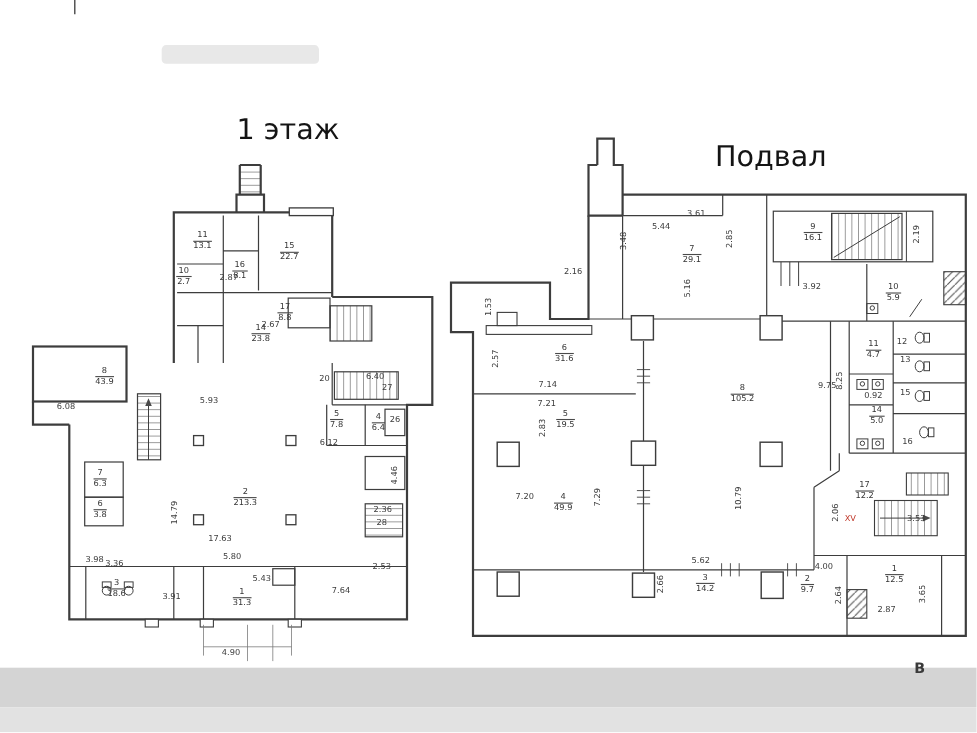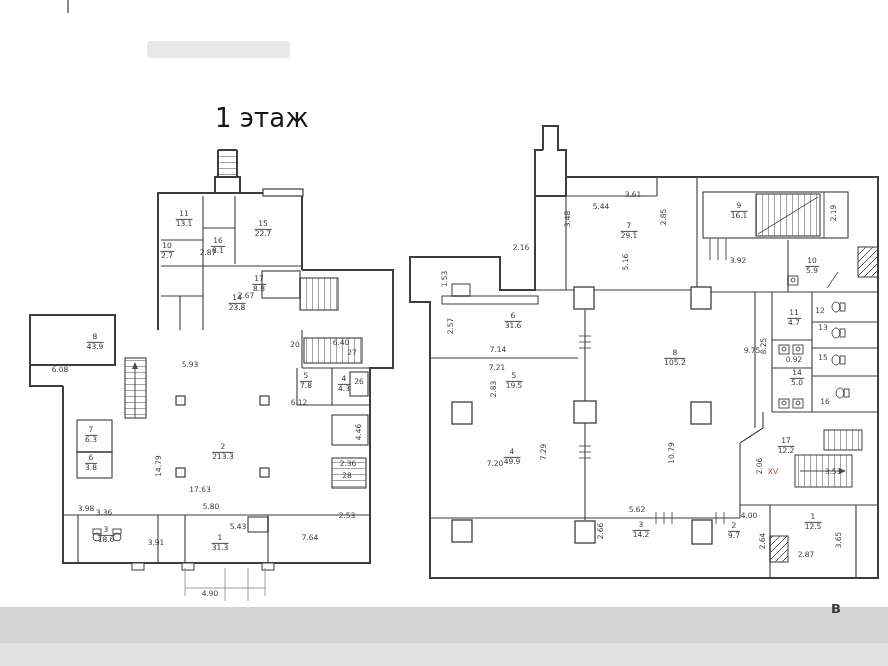--- a/index.html
+++ b/index.html
@@ -163,20 +163,21 @@
         <ellipse cx="836" cy="360" rx="4" ry="5"></ellipse>
           <rect x="840" y="356" width="5" height="8"></rect>
         <ellipse cx="840" cy="393" rx="4" ry="5"></ellipse>
           <rect x="844" y="389" width="5" height="8"></rect>
       </g>
       <path d="M827,288 L838,272" stroke-width="0.9"></path>
     </g>
   </svg>
 
   <div class="plan-title t1">1 этаж</div>
+  <div class="plan-title t2">Подвал</div>
 
   <div id="labels">
       <div class="frac" style="left: 184px; top: 219px;">
         <span class="n">11</span>
         <span class="a">13.1</span>
       </div>
       <div class="frac" style="left: 263px; top: 229px;">
         <span class="n">15</span>
         <span class="a">22.7</span>
       </div>
@@ -219,21 +220,21 @@
       <div class="frac" style="left: 106px; top: 535px;">
         <span class="n">3</span>
         <span class="a">18.6</span>
       </div>
       <div class="frac" style="left: 306px; top: 381px;">
         <span class="n">5</span>
         <span class="a">7.8</span>
       </div>
       <div class="frac" style="left: 344px; top: 384px;">
         <span class="n">4</span>
-        <span class="a">4.3</span>
+        <span class="a">6.4</span>
       </div>
       <div class="frac" style="left: 629px; top: 231px;">
         <span class="n">7</span>
         <span class="a">29.1</span>
       </div>
       <div class="frac" style="left: 739px; top: 211px;">
         <span class="n">9</span>
         <span class="a">16.1</span>
       </div>
       <div class="frac" style="left: 812px; top: 266px;">
@@ -312,21 +313,21 @@
       <div class="dim" style="left: 833px; top: 213px; transform: translate(-50%, -50%) rotate(-90deg);">2.19</div>
       <div class="dim" style="left: 444px; top: 279px; transform: translate(-50%, -50%) rotate(-90deg);">1.53</div>
       <div class="dim" style="left: 450px; top: 326px; transform: translate(-50%, -50%) rotate(-90deg);">2.57</div>
       <div class="dim" style="left: 498px; top: 349px; transform: translate(-50%, -50%) rotate(0deg);">7.14</div>
       <div class="dim" style="left: 497px; top: 367px; transform: translate(-50%, -50%) rotate(0deg);">7.21</div>
       <div class="dim" style="left: 493px; top: 389px; transform: translate(-50%, -50%) rotate(-90deg);">2.83</div>
       <div class="dim" style="left: 712px; top: 350px; transform: translate(-50%, -50%) rotate(0deg); margin-left: 40px;">9.75</div>
       <div class="dim" style="left: 763px; top: 346px; transform: translate(-50%, -50%) rotate(-90deg);">8.25</div>
       <div class="dim" style="left: 794px; top: 359px; transform: translate(-50%, -50%) rotate(0deg);">0.92</div>
       <div class="dim" style="left: 671px; top: 453px; transform: translate(-50%, -50%) rotate(-90deg);">10.79</div>
-      <div class="dim" style="left: 495px; top: 451px; transform: translate(-50%, -50%) rotate(0deg); margin-top: 12px;">7.20</div>
+      <div class="dim" style="left: 477px; top: 451px; transform: translate(-50%, -50%) rotate(0deg);">7.20</div>
       <div class="dim" style="left: 543px; top: 452px; transform: translate(-50%, -50%) rotate(-90deg);">7.29</div>
       <div class="dim" style="left: 637px; top: 509px; transform: translate(-50%, -50%) rotate(0deg);">5.62</div>
       <div class="dim" style="left: 600px; top: 531px; transform: translate(-50%, -50%) rotate(-90deg);">2.66</div>
       <div class="dim" style="left: 749px; top: 515px; transform: translate(-50%, -50%) rotate(0deg);">4.00</div>
       <div class="dim" style="left: 762px; top: 541px; transform: translate(-50%, -50%) rotate(-90deg);">2.64</div>
       <div class="dim" style="left: 806px; top: 554px; transform: translate(-50%, -50%) rotate(0deg);">2.87</div>
       <div class="dim" style="left: 838px; top: 540px; transform: translate(-50%, -50%) rotate(-90deg);">3.65</div>
       <div class="dim" style="left: 833px; top: 471px; transform: translate(-50%, -50%) rotate(0deg);">3.53</div>
       <div class="dim" style="left: 759px; top: 466px; transform: translate(-50%, -50%) rotate(-90deg);">2.06</div>
       <div class="dim" style="left: 773px; top: 471px; transform: translate(-50%, -50%) rotate(0deg); color: rgb(192, 57, 43);">XV</div>

